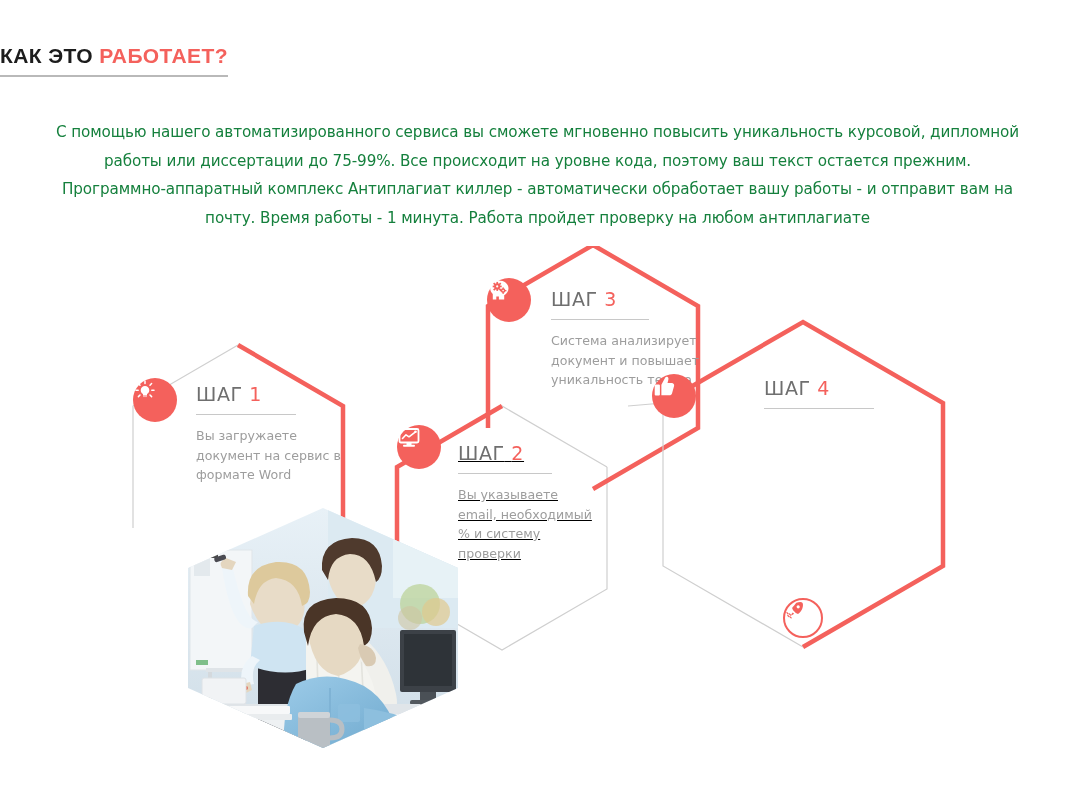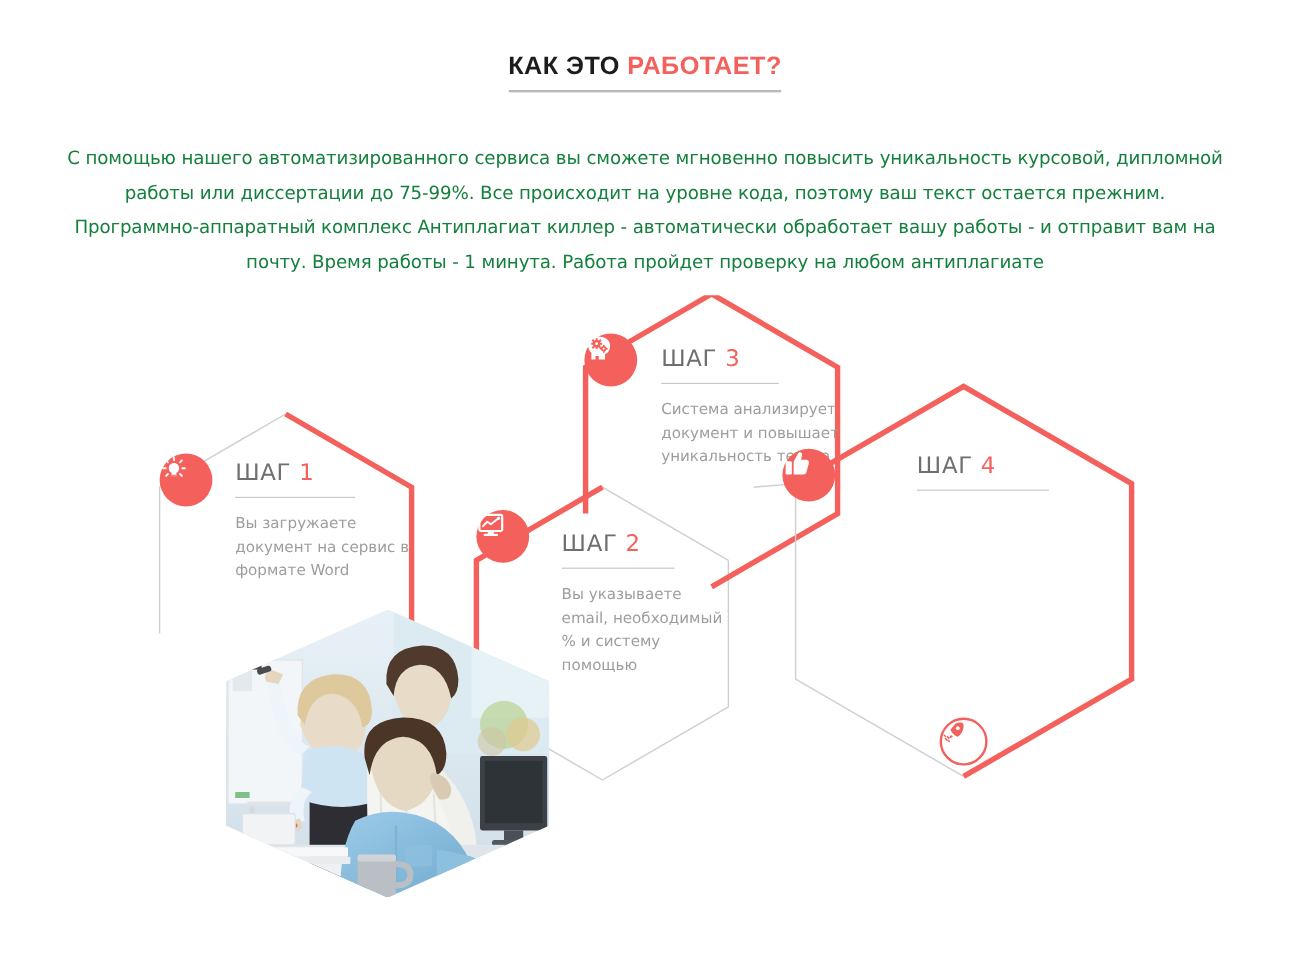--- a/index.html
+++ b/index.html
@@ -7,21 +7,20 @@
     width: 1075px; height: 796px;
     background: #ffffff;
     font-family: "Liberation Sans", sans-serif;
     overflow: hidden;
   }
   .page { position: relative; width: 1075px; height: 796px; }
 
   
   .title-wrap {
     position: absolute; top: 44px; left: 0; width: 1075px;
-    text-align: center;
   }
   .title {
     display: inline-block;
     font-size: 21px; font-weight: bold; letter-spacing: .4px;
     padding-bottom: 7px;
     border-bottom: 2px solid #b9b9b9;
     color: #1c1c1c;
   }
   .title .hl { color: #f4615c; }
 
@@ -50,21 +49,21 @@
   .step .rule { height: 1px; background: #c8c8c8; margin: 9px 0 11px 0; }
   .step .desc {
     font-family: "DejaVu Sans", sans-serif;
     font-size: 12.6px; line-height: 19.5px; color: #9d9d9d;
   }
 
   #step1 { left: 196px; top: 137px; width: 152px; }
   #step1 .rule { width: 100px; }
   #step1 .desc { width: 152px; }
 
-  #step2 { left: 468px; top: 196px; width: 140px; }
+  #step2 { left: 458px; top: 196px; width: 140px; text-decoration: underline; }
   #step2 .rule { width: 94px; }
   #step2 .desc { width: 140px; }
 
   #step3 { left: 551px; top: 42px; width: 152px; }
   #step3 .rule { width: 98px; }
   #step3 .desc { width: 152px; }
 
   #step4 { left: 764px; top: 131px; width: 205px; }
   #step4 .rule { width: 110px; }
   #step4 .desc { width: 205px; }
@@ -208,21 +207,21 @@
       <div class="rule"></div>
       <div class="desc">Вы загружаете документ на сервис в формате Word</div>
     </div>
 
     <div class="step" id="step2">
       <div class="label">
         <span>ШАГ</span>
         <span class="num">2</span>
       </div>
       <div class="rule"></div>
-      <div class="desc">Вы указываете email, необходимый % и систему помощью</div>
+      <div class="desc">Вы указываете email, необходимый % и систему проверки</div>
     </div>
 
     <div class="step" id="step3">
       <div class="label">
         <span>ШАГ</span>
         <span class="num">3</span>
       </div>
       <div class="rule"></div>
       <div class="desc">Система анализирует документ и повышает уникальность текста</div>
     </div>

